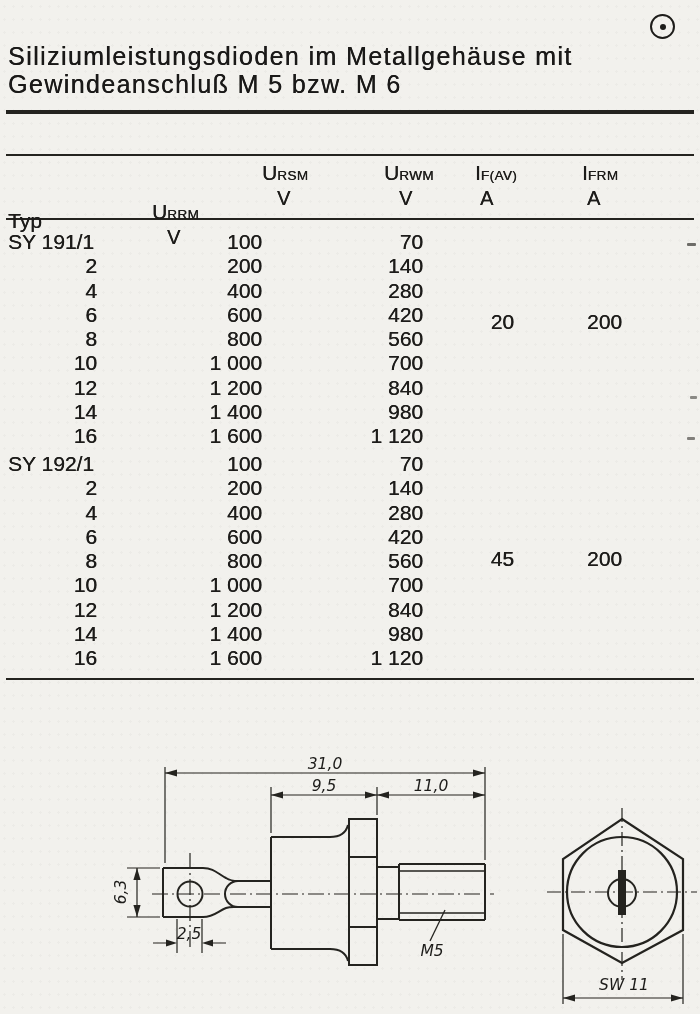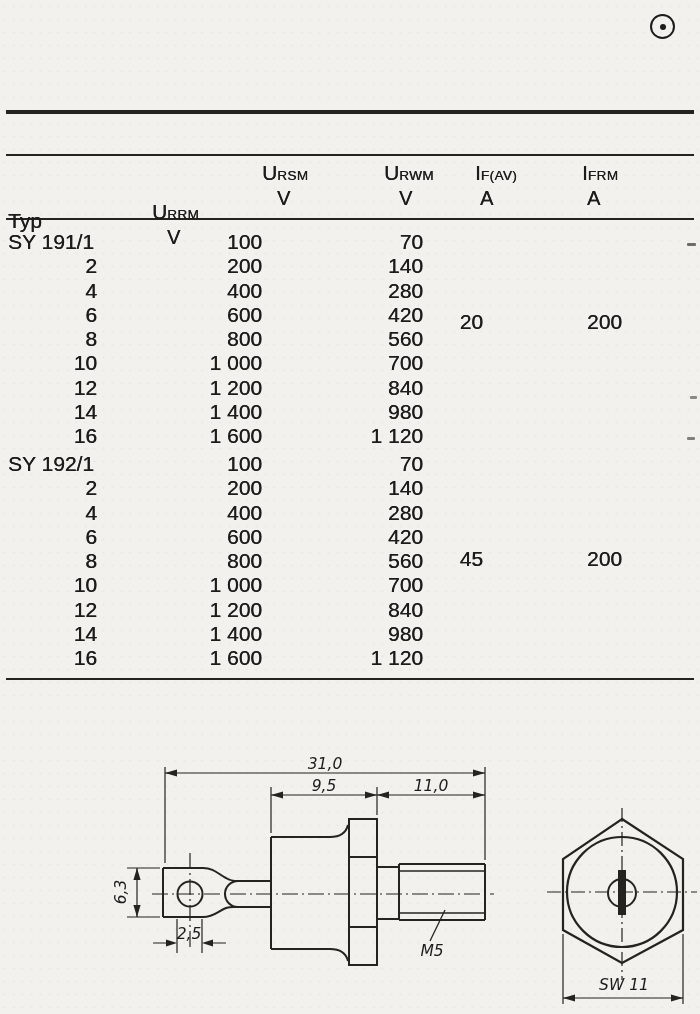--- a/index.html
+++ b/index.html
@@ -50,21 +50,21 @@
   .hc3 .hunit,.hc4 .hunit{padding-left:5px;}
   .tgroup{position:absolute;left:8px;width:640px;font-size:21px;}
   .g1{top:230px;}
   .g2{top:452px;}
   .trow{display:flex;height:24.3px;line-height:24.3px;white-space:pre;}
   .c-typ{width:89px;text-align:right;}
   .trow-first .c-typ{text-align:left;}
   .c-u1{width:165px;text-align:right;}
   .c-u2{width:161px;text-align:right;}
   .gval{position:absolute;line-height:24px;}
-  .gv-if{left:397px;width:78px;text-align:right;}
+  .gv-if{left:428px;width:78px;text-align:right;}
   .gv-ifrm{left:526px;width:88px;text-align:right;}
   .g1 .gval{top:80px;}
   .g2 .gval{top:95px;}
   
   .art{position:absolute;background:#35332f;border-radius:1px;}
   .art1{left:687px;top:243px;width:9px;height:3px;opacity:.7;}
   .art2{left:690px;top:396px;width:7px;height:3px;opacity:.55;}
   .art3{left:687px;top:437px;width:8px;height:3px;opacity:.6;}
   
   .svg-side{position:absolute;left:100px;top:745px;}
@@ -76,20 +76,22 @@
   }
 </style>
 </head>
 <body>
 
 <div class="page">
 
   <span class="circdot">
       <span class="dot"></span>
     </span>
+  <p class="subtitle sub1">Siliziumleistungsdioden im Metallgehäuse mit</p>
+  <p class="subtitle sub2">Gewindeanschluß M 5 bzw. M 6</p>
 
   <div class="rule rule-thick"></div>
   <div class="rule rule-a"></div>
   <div class="rule rule-b"></div>
   <div class="rule rule-c"></div>
 
   <div class="thead tbl">
     <div class="h-typ">Typ</div>
     <div class="hcol hc0">
       <div class="hsym"><span>U</span><span class="hsub">RRM</span></div>

